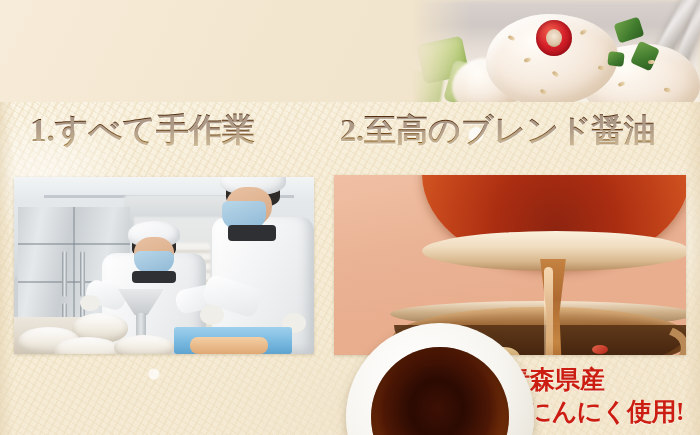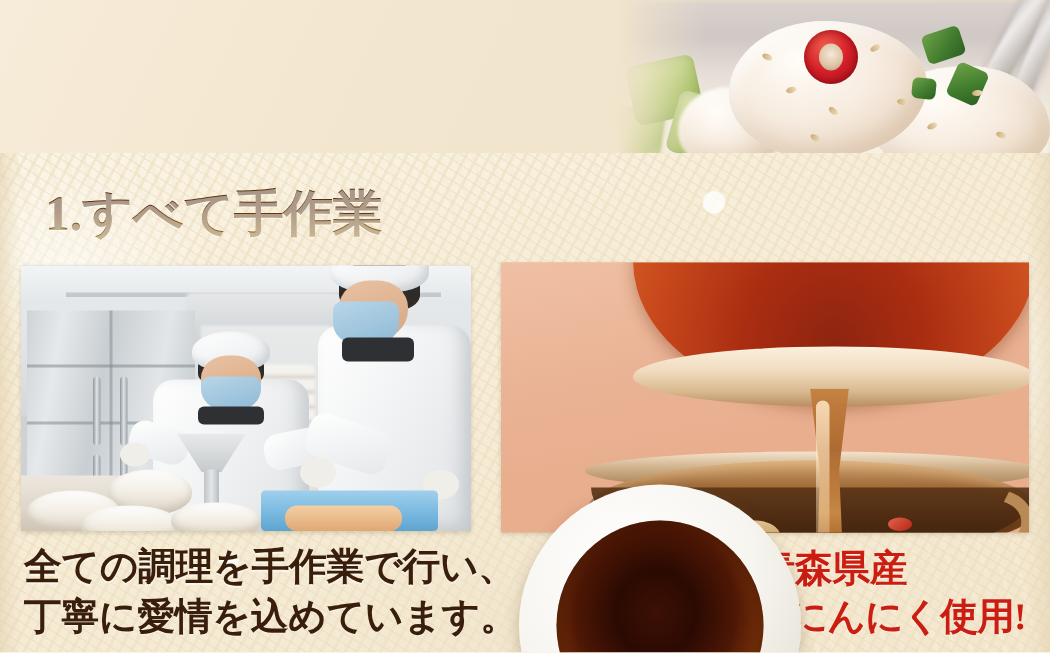--- a/index.html
+++ b/index.html
@@ -111,21 +111,21 @@
     position:absolute;left:28px;top:12px;
     font-size:60px;line-height:66px;font-weight:700;letter-spacing:1px;
     background:linear-gradient(180deg,#8e5a16 0%,#9b6a20 38%,#b8882f 72%,#c79a3c 100%);
     -webkit-background-clip:text;background-clip:text;color:transparent;
     text-shadow:0 1px 0 rgba(255,255,255,.45);
     white-space:nowrap;
   }
 
   
   .head{
-    position:absolute;top:121px;
+    position:absolute;top:108px;
     font-size:33px;line-height:44px;font-weight:700;letter-spacing:0px;white-space:nowrap;
     background:linear-gradient(180deg,#4d2b0c 0%,#5c3410 44%,#8a6222 78%,#b0893a 100%);
     -webkit-background-clip:text;background-clip:text;color:transparent;
     text-shadow:0 1px 0 rgba(255,255,255,.5);
   }
   .head.h1{left:30px;}
   .head.h2{left:340px;font-size:32px;}
 
   
   .photo{position:absolute;overflow:hidden;box-shadow:0 1px 3px rgba(120,98,60,.25);}
@@ -289,20 +289,21 @@
       <div class="sesame" style="left:186px;top:66px;--rot:12deg"></div>
       <div class="sesame" style="left:206px;top:82px;--rot:-22deg"></div>
       <div class="sesame" style="left:128px;top:90px;--rot:34deg"></div>
       <div class="sesame" style="left:236px;top:60px;--rot:-8deg"></div>
       <div class="sesame" style="left:252px;top:88px;--rot:18deg"></div>
     </div>
   </div>
 
 
   <div class="head h1">1.すべて手作業</div>
+  <div class="head h2">2.至高のブレンド醤油</div>
 
   <div class="photo photo-left">
     <div class="kt-wall"></div>
     <div class="kt-ceil"></div>
     <div class="kt-ceilline"></div>
 
     <div class="kt-machine blur-mid"></div>
     <div class="kt-shelf blur-mid"></div>
     <div class="kt-bowls-stack blur-mid"></div>
 
@@ -367,23 +368,19 @@
     <div class="sy-garlic sy-g2"></div>
     <div class="sy-chili"></div>
     <div class="sy-stream"></div>
     <div class="sy-stream-hl"></div>
   </div>
 
   <div class="sy-dish" style="left:346px;top:323px;width:188px;height:188px;position:absolute;">
     <div class="sy-dish-inner"></div>
   </div>
 
-  <div class="cap-left">
-    <div>全ての調理を手作業で行い、</div>
-    <div>丁寧に愛情を込めています。</div>
-  </div>
 
   <div class="cap-right">
     <div>青森県産</div>
     <div class="l2">スライスにんにく使用!</div>
   </div>
 
 </div>
 
 </body></html>

